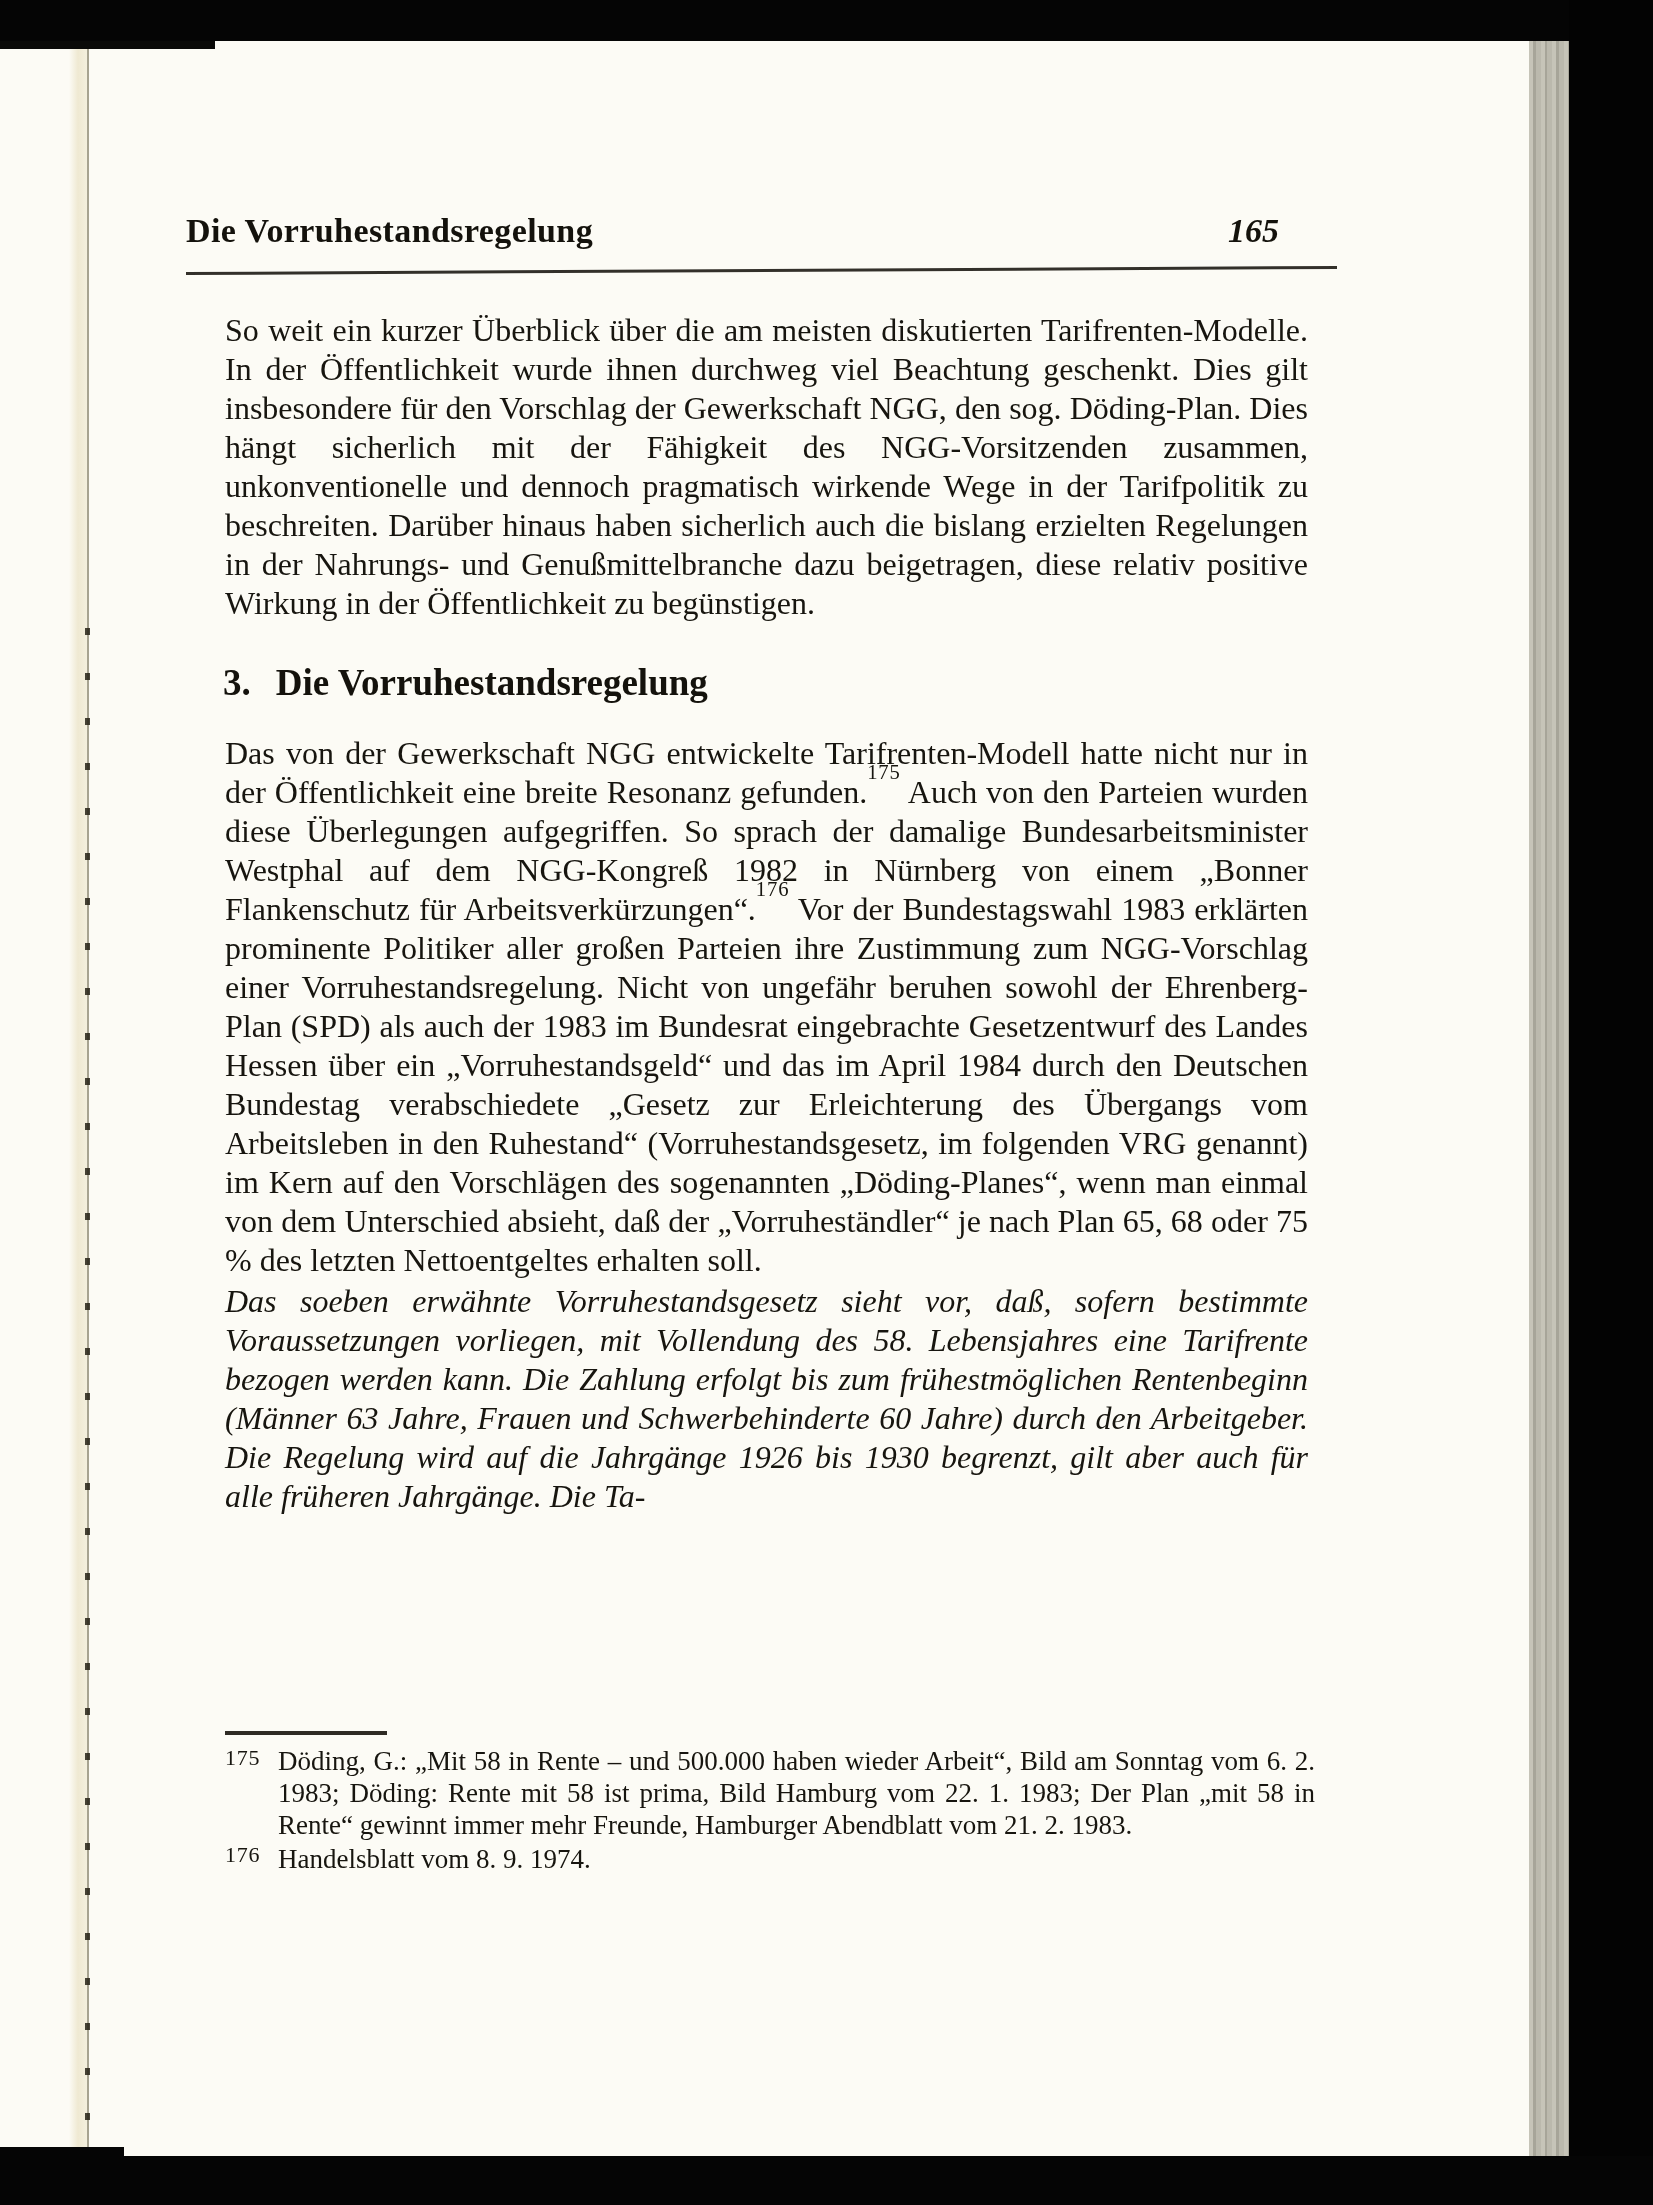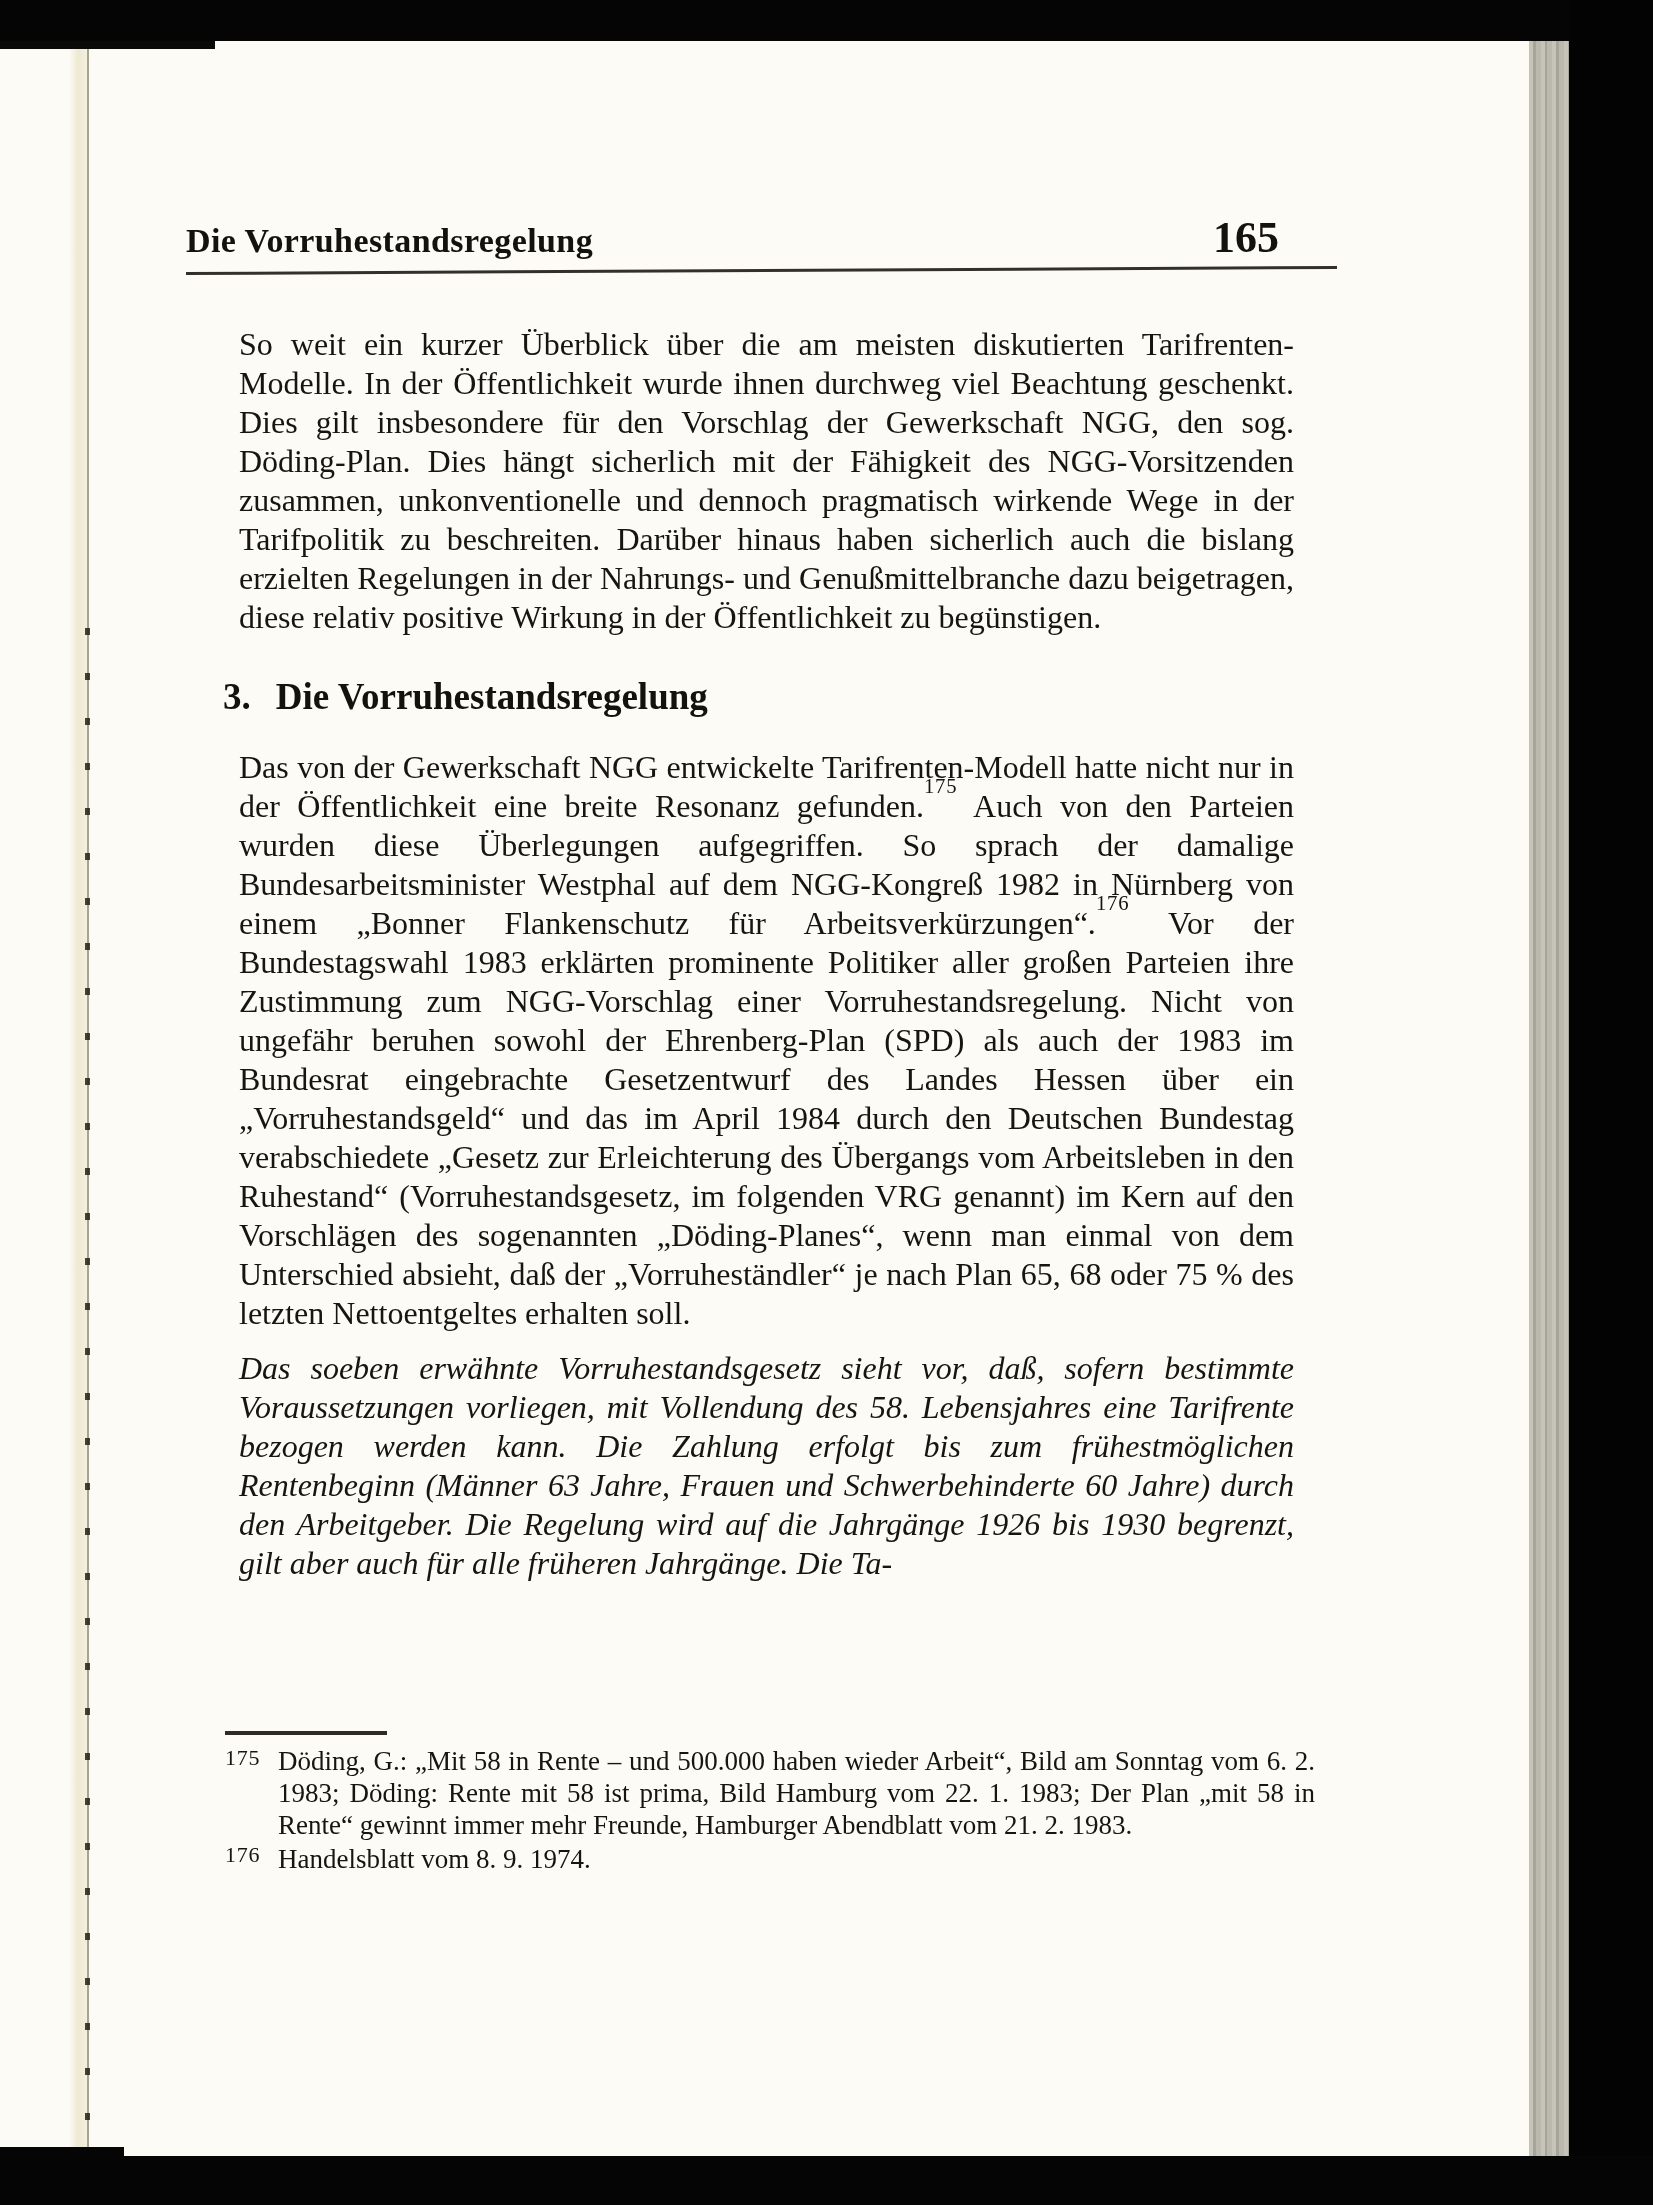--- a/index.html
+++ b/index.html
@@ -36,32 +36,32 @@
     position:absolute; left:1529px; top:36px; width:41px; height:2122px;
     background:repeating-linear-gradient(90deg, #c6c4b8 0 4.1px, #a7a599 4.1px 6.6px, #bbb9ad 6.6px 11.6px);
   }
   
   .running-header {
     position:absolute; left:186px; top:212px; width:1093px;
     display:flex; justify-content:space-between; align-items:baseline;
     color:#14120c;
   }
   .running-header .title  { font-weight:bold; font-size:34px; letter-spacing:0.4px; }
-  .running-header .pageno { font-weight:bold; font-size:44px; }
+  .running-header .pageno { font-weight:bold; font-size:34px;font-style:italic; }
   .header-rule {
     position:absolute; left:186px; top:272px; width:1151px; height:3.3px;
     background:#33302a; transform:rotate(-0.3deg); transform-origin:left center;
   }
   
   .text-column {
     position:absolute; left:223px; top:309px; width:1087px;
     color:#17150f;
   }
   p.body {
-    margin:16px; font-size:32px; line-height:39px; text-align:justify;
+    margin:2px; font-size:32px; line-height:39px; text-align:justify;
   }
   .section-heading {
     margin:38px 0 30px 0; font-size:37px; font-weight:bold; color:#14120c;
     display:flex;
   }
   .section-heading .num { margin-right:25px; }
   .para3 { margin-top:23px;font-style:italic; }
   sup.fn-ref {
     font-size:20.7px; line-height:0; position:relative; top:-12.4px; letter-spacing:0.8px;
   }

